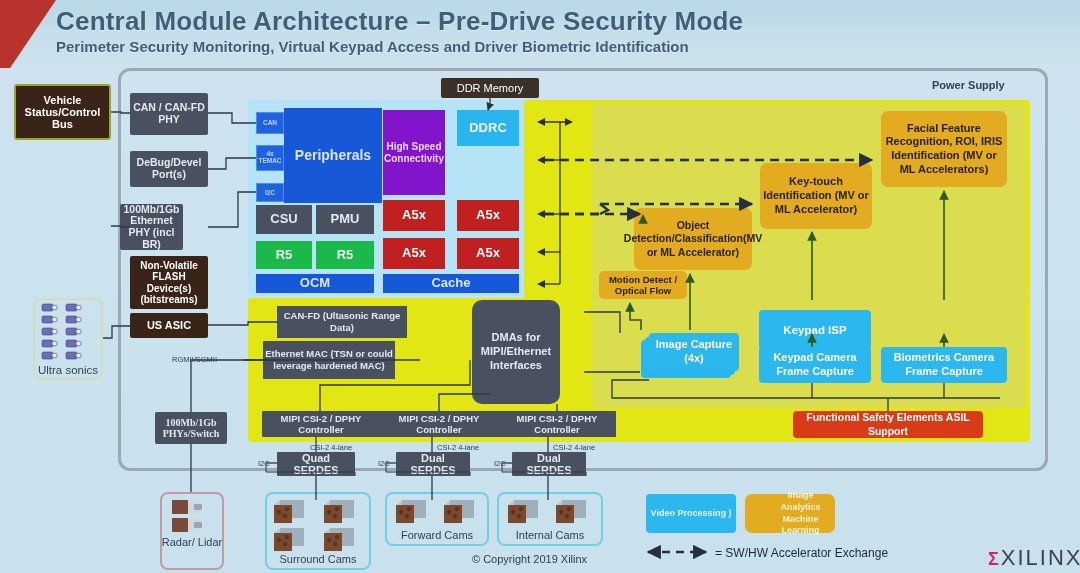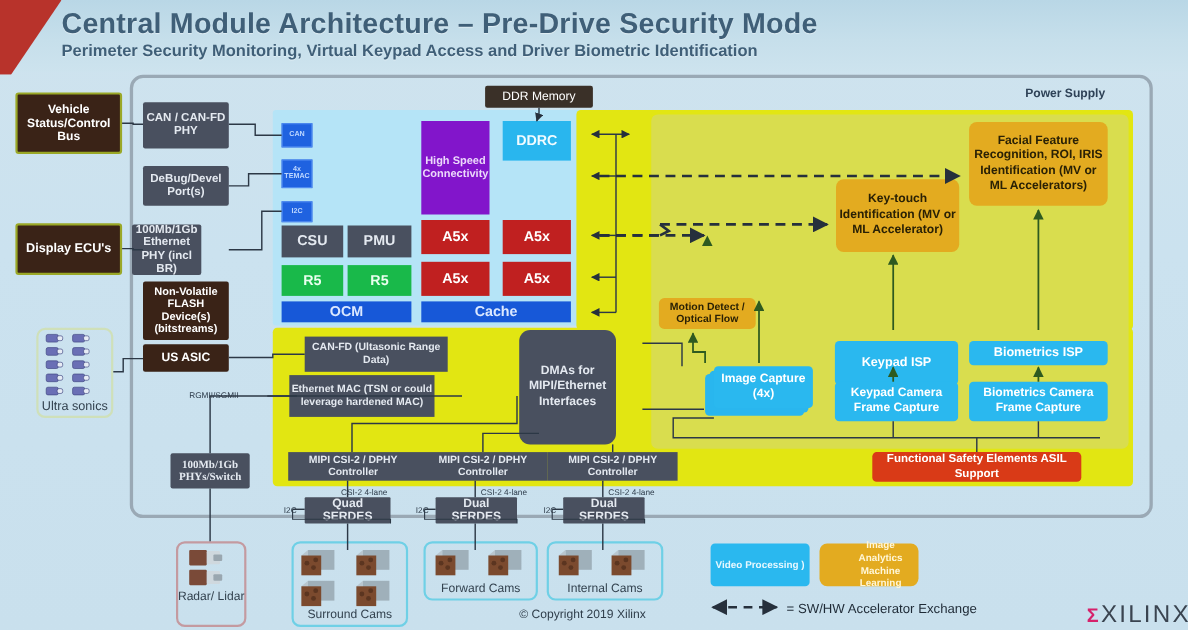--- a/index.html
+++ b/index.html
@@ -113,23 +113,20 @@
   <div class="hdr-red"></div>
   <div class="hdr-title">Central Module Architecture – Pre-Drive Security Mode</div>
   <div class="hdr-sub">Perimeter Security Monitoring, Virtual Keypad Access and Driver Biometric Identification</div>
 
   <div class="outline-box" style="left:118px; top:68px; width:930px; height:403px;"></div>
 
   <div class="box bx-brown" style="left:14px; top:84px; width:97px; height:56px; font-size:11px;">
     <span>Vehicle Status/Control Bus</span>
   </div>
 
-  <div class="box bx-brown" style="left:14px; top:203px; width:97px; height:47px; font-size:11.5px;">
-    <span>Display ECU's</span>
-  </div>
 
   <div class="mint-frame" style="left:33px; top:298px; width:70px; height:82px;"></div>
   <svg class="overlay">
     <g>
       <g fill="#6a6fb5" stroke="#3f4580" stroke-width=".6">
         <g transform="translate(42,304)">
             <rect x="0" y="0" width="11" height="7" rx="1.6"></rect>
             <rect x="10" y="1.3" width="5" height="4.4" rx="1.6" fill="#e7ecf5"></rect>
           </g>
         <g transform="translate(66,304)">
@@ -210,20 +207,23 @@
   <div class="box" style="left:256px; top:112px; width:28px; height:22px; background:#1f62e0; border:1px solid #4f8bf0; font-size:6.5px; color:#bcd6ff;">
     <span>CAN</span>
   </div>
   <div class="box" style="left:256px; top:145px; width:28px; height:26px; background:#1f62e0; border:1px solid #4f8bf0; font-size:6.5px; color:#bcd6ff; line-height:1.05;">
     <span>4x TEMAC</span>
   </div>
   <div class="box" style="left:256px; top:183px; width:28px; height:19px; background:#1f62e0; border:1px solid #4f8bf0; font-size:6.5px; color:#bcd6ff;">
     <span>I2C</span>
   </div>
 
+  <div class="box bx-blue" style="left:284px; top:108px; width:98px; height:95px; font-size:14px;">
+    <span>Peripherals</span>
+  </div>
 
   <div class="box bx-slate" style="left:256px; top:205px; width:56px; height:29px; font-size:13px;">
     <span>CSU</span>
   </div>
   <div class="box bx-slate" style="left:316px; top:205px; width:58px; height:29px; font-size:13px;">
     <span>PMU</span>
   </div>
 
   <div class="box bx-green" style="left:256px; top:241px; width:56px; height:28px; font-size:13px;">
     <span>R5</span>
@@ -292,36 +292,36 @@
   </div>
 
   <div class="box bx-gold" style="left:881px; top:111px; width:126px; height:76px; font-size:11px; line-height:1.25;">
     <span>Facial Feature Recognition, ROI, IRIS Identification (MV or ML Accelerators)</span>
   </div>
 
   <div class="box bx-gold" style="left:760px; top:163px; width:112px; height:66px; font-size:11px; line-height:1.25;">
     <span>Key-touch Identification (MV or ML Accelerator)</span>
   </div>
 
+  <div class="box bx-gold" style="left:634px; top:208px; width:118px; height:62px; font-size:10.5px; line-height:1.25;">
+    <span>Object Detection/Classification(MV or ML Accelerator)</span>
+  </div>
 
   <div class="box bx-gold-s" style="left:599px; top:271px; width:88px; height:28px; font-size:9.5px; line-height:1.2;">
     <span>Motion Detect / Optical Flow</span>
   </div>
 
   <div class="stack-shadow" style="left:641px; top:340px; width:90px; height:38px;"></div>
   <div class="stack-shadow" style="left:645px; top:337px; width:90px; height:38px;"></div>
   <div class="box bx-cyan" style="left:649px; top:333px; width:90px; height:38px; font-size:11px; line-height:1.25;">
     <span>Image Capture (4x)</span>
   </div>
 
   <div class="box bx-cyan" style="left:759px; top:310px; width:112px; height:40px; font-size:11.5px;">
     <span>Keypad ISP</span>
-  </div>
-  <div class="box bx-cyan" style="left:881px; top:310px; width:126px; height:22px; font-size:11.5px;">
-    <span>Biometrics ISP</span>
   </div>
 
   <div class="box bx-cyan" style="left:759px; top:347px; width:112px; height:36px; font-size:11px; line-height:1.25;">
     <span>Keypad Camera Frame Capture</span>
   </div>
   <div class="box bx-cyan" style="left:881px; top:347px; width:126px; height:36px; font-size:11px; line-height:1.25;">
     <span>Biometrics Camera Frame Capture</span>
   </div>
 
   <div class="box bx-slate" style="left:277px; top:452px; width:78px; height:24px; font-size:11px; line-height:1.12; border-radius:1px;">

